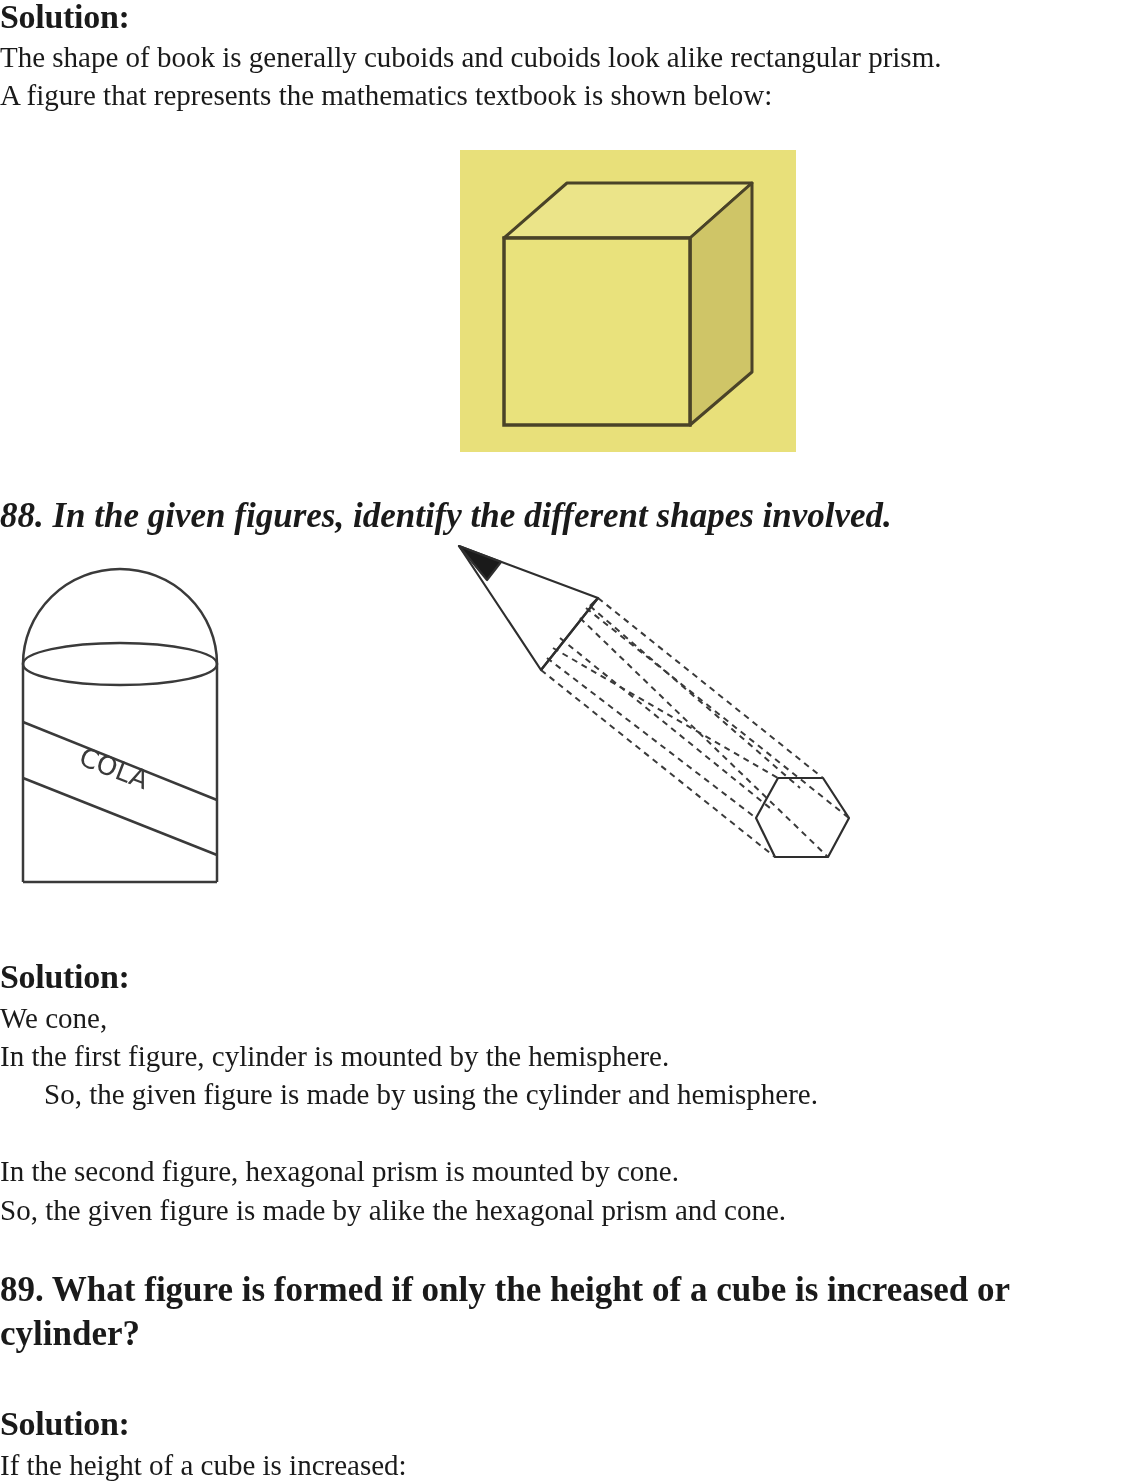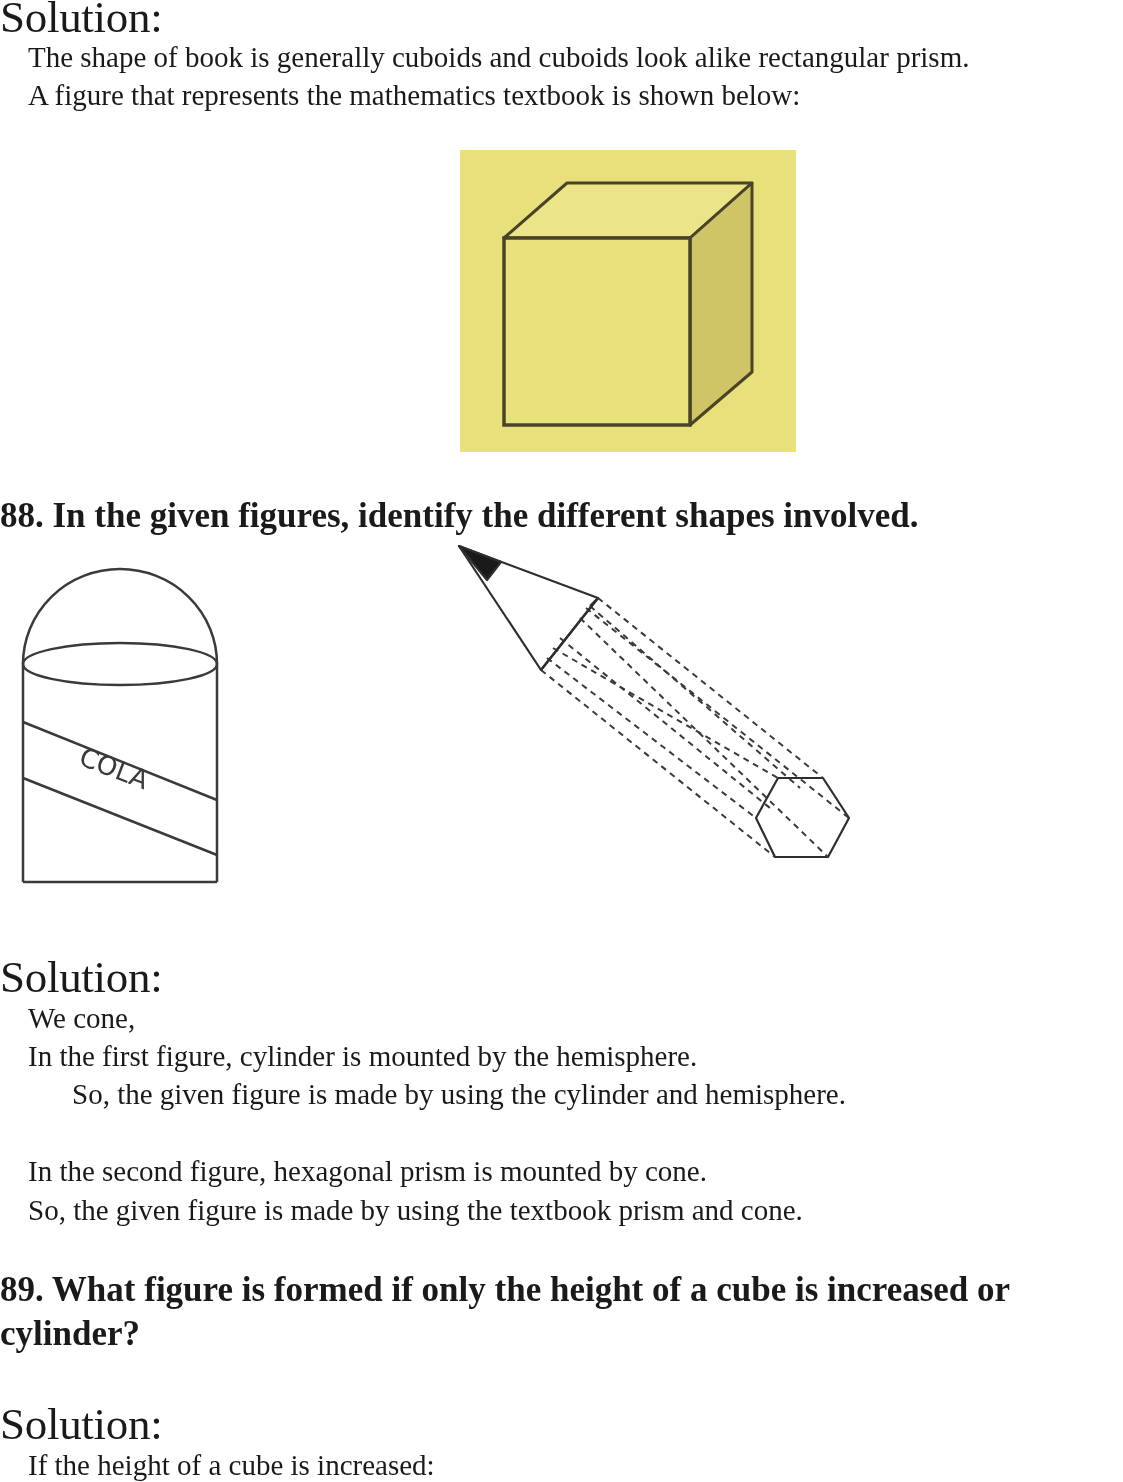--- a/index.html
+++ b/index.html
@@ -1,20 +1,20 @@
 <!DOCTYPE html>
 <html><head>
 <meta charset="utf-8">
 <style>
   html, body { margin: 0; padding: 0; background: #ffffff; }
   body { width: 1123px; height: 1482px; position: relative; overflow: hidden;
          font-family: "Liberation Serif", "DejaVu Serif", serif; color: #1a1a1a; }
   .abs { position: absolute; left: 0; white-space: nowrap; }
-  .sol { font-weight: normal; font-size: 45px; line-height: 34px; letter-spacing: -0.3px; }
-  .body { font-size: 29px; line-height: 30px; padding-left: 28px; }
+  .sol { font-weight: bold; font-size: 34px; line-height: 34px; letter-spacing: -0.3px; }
+  .body { font-size: 29px; line-height: 30px; }
   .q { font-weight: bold; font-size: 35px; line-height: 36px; }
   .fig { position: absolute; }
 </style>
 </head>
 <body>
 
 <div class="abs sol" style="top:0px;">Solution:</div>
 <div class="abs body" style="top:42px;">The shape of book is generally cuboids and cuboids look alike rectangular prism.</div>
 <div class="abs body" style="top:80px;">A figure that represents the mathematics textbook is shown below:</div>
 
@@ -23,21 +23,21 @@
     <rect x="0" y="0" width="336" height="302" fill="#e8e07a"></rect>
 
     <polygon points="44,88 107,33 292,33 230,88" fill="#ebe489" stroke="#4a4328" stroke-width="3" stroke-linejoin="round"></polygon>
 
     <polygon points="230,88 292,33 292,222 230,275" fill="#cfc567" stroke="#4a4328" stroke-width="3" stroke-linejoin="round"></polygon>
 
     <rect x="44" y="88" width="186" height="187" fill="#e9e27c" stroke="#4a4328" stroke-width="3.5"></rect>
   </svg>
 </div>
 
-<div class="abs q" style="top:498px;">88. In the given figures, identify the different shapes involved.</div>
+<div class="abs q" style="top:498px;font-style:italic;">88. In the given figures, identify the different shapes involved.</div>
 
 <div class="fig" style="left:0px; top:545px; width:260px; height:350px;">
   <svg width="260" height="350" viewBox="0 0 260 350">
     <g fill="none" stroke="#3a3a3a" stroke-width="2.5">
 
       <path d="M23,119 A97,95 0 0 1 217,119"></path>
 
       <ellipse cx="120" cy="119" rx="97" ry="21"></ellipse>
 
       <line x1="23" y1="119" x2="23" y2="337"></line>
@@ -75,19 +75,19 @@
     </g>
     <line x1="158" y1="58" x2="101" y2="130" stroke="#2e2e2e" stroke-width="2.2"></line>
   </svg>
 </div>
 
 <div class="abs sol" style="top:960px;">Solution:</div>
 <div class="abs body" style="top:1003px;">We cone,</div>
 <div class="abs body" style="top:1041px;">In the first figure, cylinder is mounted by the hemisphere.</div>
 <div class="abs body" style="top:1079px;margin-left:44px;">So, the given figure is made by using the cylinder and hemisphere.</div>
 <div class="abs body" style="top:1156px;">In the second figure, hexagonal prism is mounted by cone.</div>
-<div class="abs body" style="top:1195px;">So, the given figure is made by using the textbook prism and cone.</div>
+<div class="abs body" style="top:1195px;">So, the given figure is made by alike the hexagonal prism and cone.</div>
 
 <div class="abs q" style="top:1272px;">89. What figure is formed if only the height of a cube is increased or</div>
 <div class="abs q" style="top:1316px;">cylinder?</div>
 
 <div class="abs sol" style="top:1407px;">Solution:</div>
 <div class="abs body" style="top:1450px;text-align:right;">If the height of a cube is increased:</div>
 
 </body></html>

